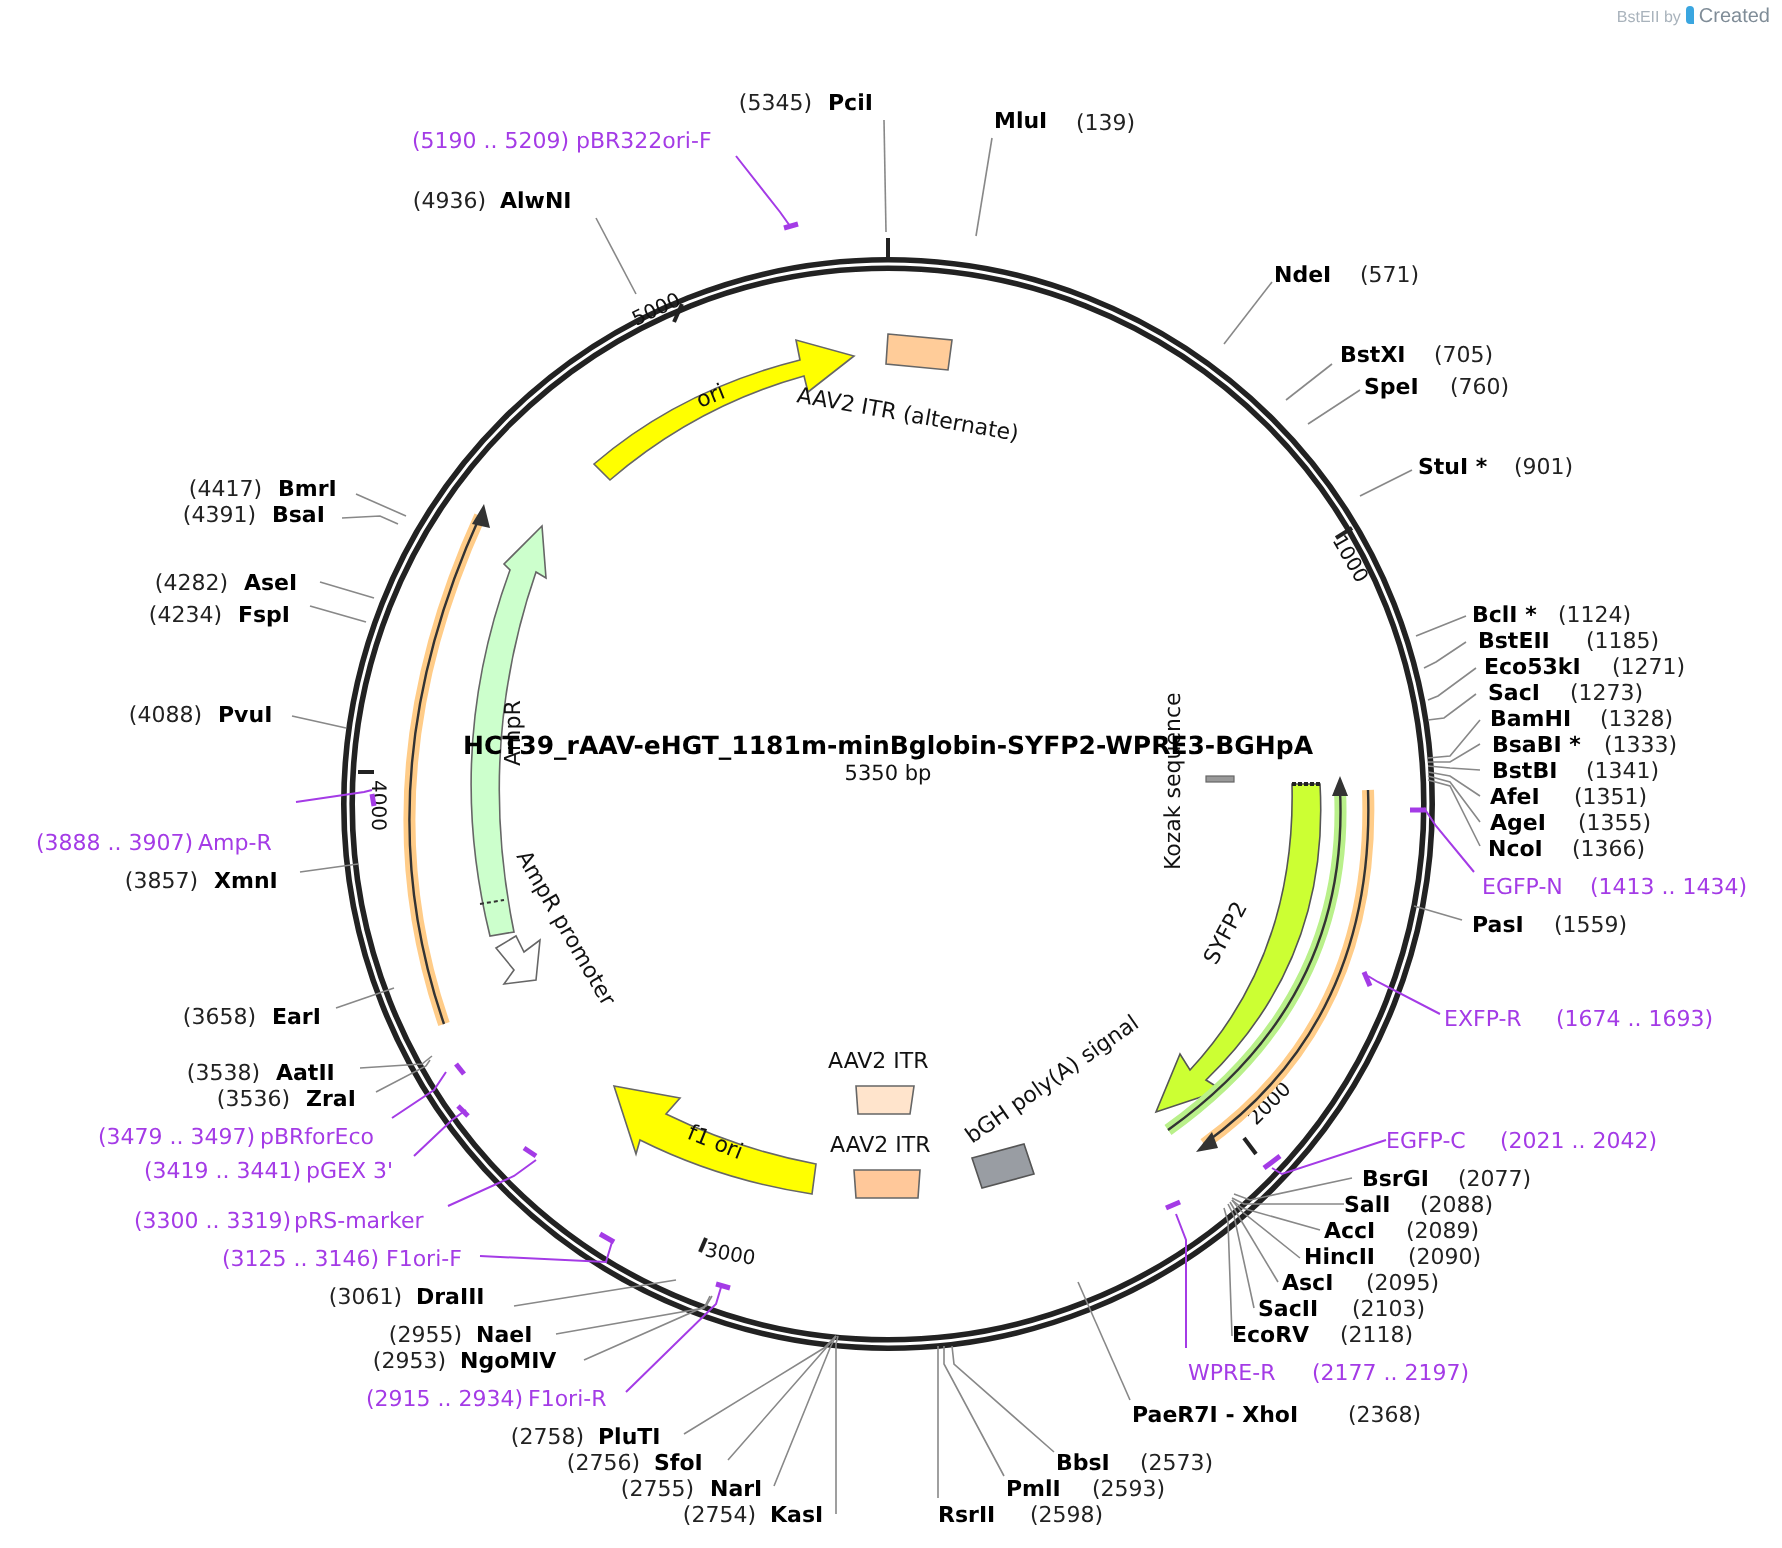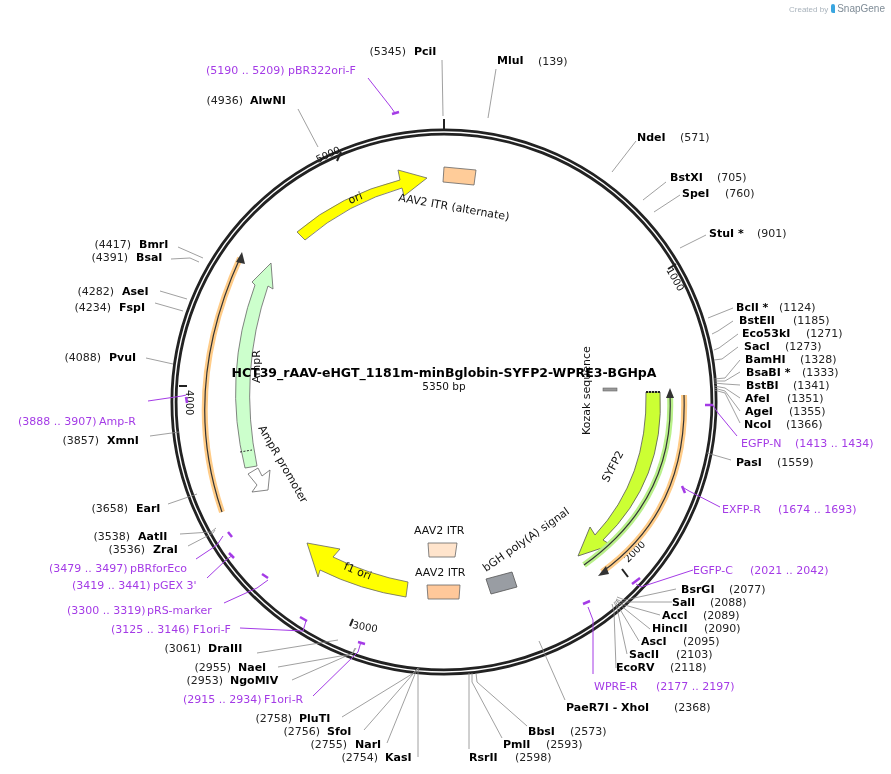--- a/index.html
+++ b/index.html
@@ -12,21 +12,21 @@
   .enz-name { font-weight: bold; font-size: 11px; fill: #000; }
   .enz-pos { font-size: 11px; fill: #222; }
   .primer { font-size: 11px; fill: #a43be6; }
   .feat-label { font-size: 11px; fill: #111; }
   .tick-label { font-size: 10px; fill: #111; }
 </style>
 </head>
 <body>
 
 <div class="credit">
-  <span>Created by</span><span class="logo"></span><span class="brand">SnapGene</span>
+  <span>BstEII by</span><span class="logo"></span><span class="brand">Created</span>
 </div>
 
 <svg id="map" width="891" height="774" viewBox="0 0 891 774">
 
   <g>
     <circle cx="444" cy="402" r="270" fill="none" stroke="#222" stroke-width="7"></circle>
     <circle cx="444" cy="402" r="270" fill="none" stroke="#fff" stroke-width="1.4"></circle>
   </g>
 
   <g stroke="#222" stroke-width="2">

